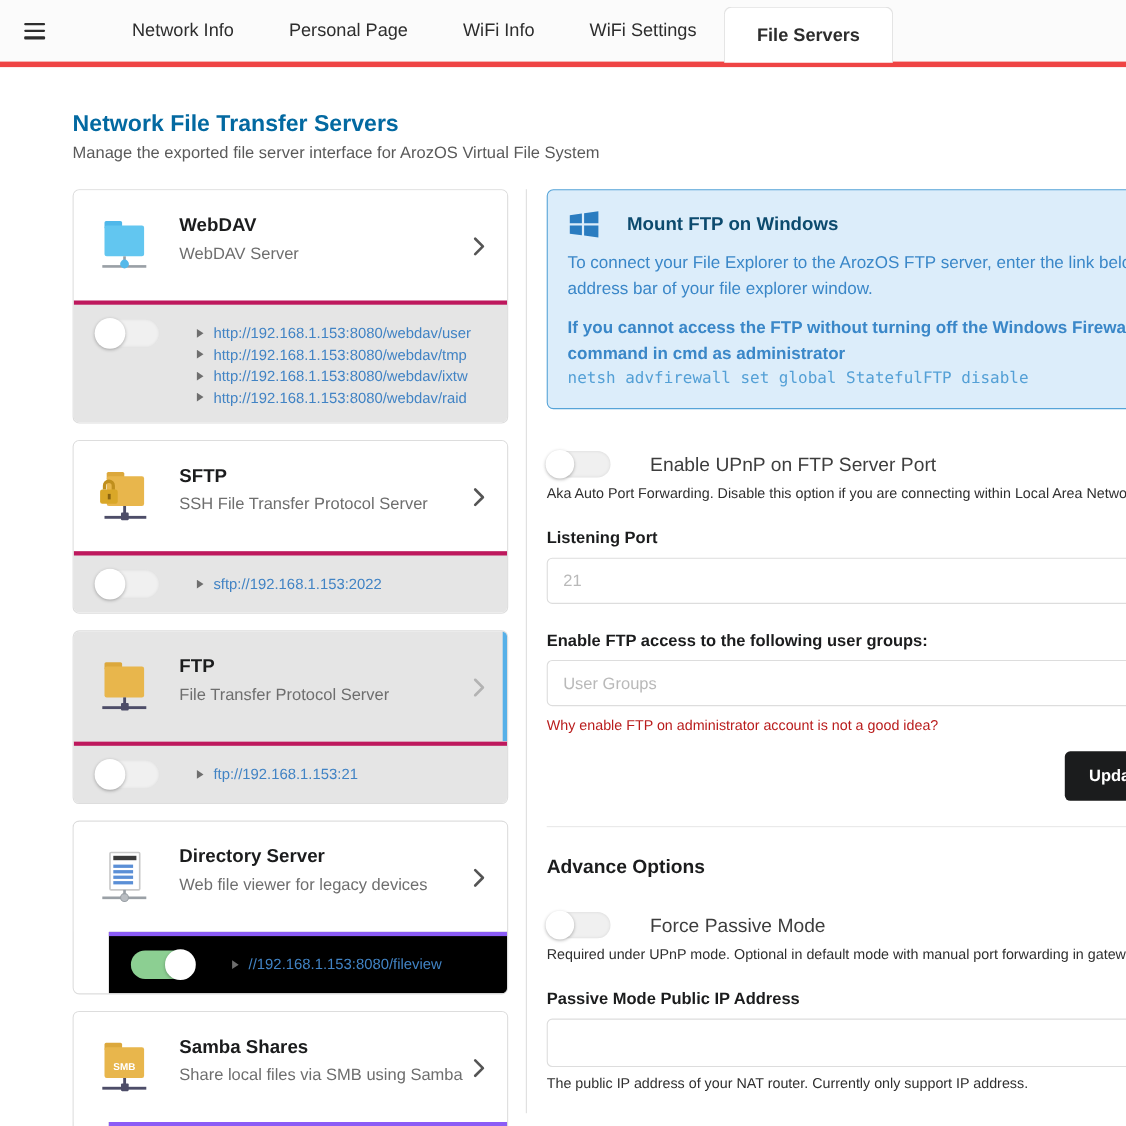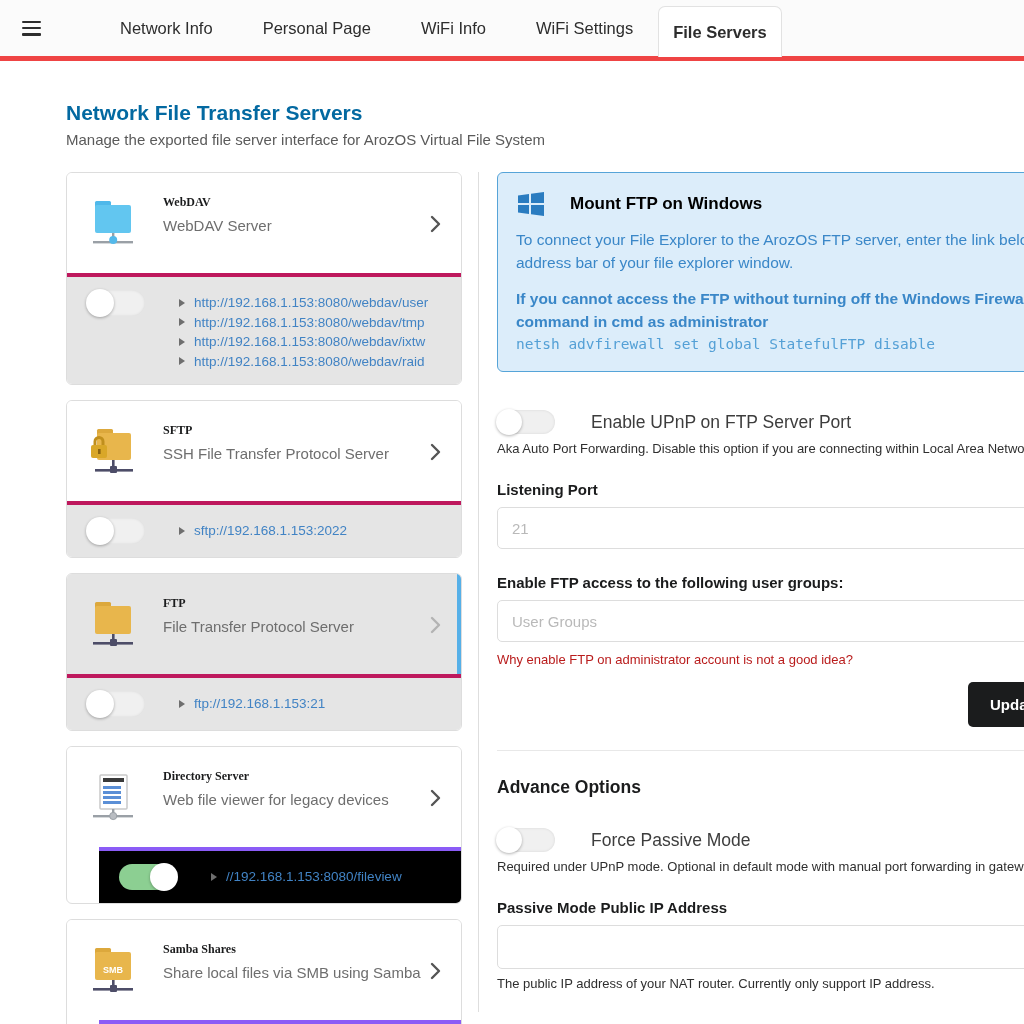--- a/index.html
+++ b/index.html
@@ -10,42 +10,42 @@
   .header { height:61px; background:#fbfbfb; border-bottom:5px solid #ef4444;
             display:flex; align-items:center; position:relative; }
   .hamburger { width:19px; height:15px; margin-left:22px; margin-right:54px;
                display:flex; flex-direction:column; justify-content:space-between; cursor:pointer; }
   .hamburger div { height:2.6px; background:#2d2d2d; border-radius:1px; }
   .tabs { display:flex; align-items:center; height:100%; }
   .tab { padding:0 25px; font-size:16.5px; color:#2d2d2d; height:100%;
          display:flex; align-items:center; cursor:pointer; }
   .tab.active { background:#fff; border:1px solid #e2e2e2; border-bottom:none;
                 border-radius:7px 7px 0 0; font-weight:bold; height:51px;
-                align-self:flex-end; margin-bottom:-1px; z-index:2; padding:0 14px; }
+                align-self:flex-end; margin-bottom:-1px; z-index:2; padding:0 29px; }
 
   
   .page-head { margin:40px 0 0 66px; }
   .page-head h1 { font-size:21px; font-weight:bold; color:#0369a1; }
   .page-head p  { font-size:15px; color:#5a5a5a; margin-top:6px; }
 
   
   .columns { display:flex; margin-top:24px; align-items:flex-start; }
   .left-col { width:396px; margin-left:66px; flex:none; }
   .right-col { width:580px; flex:none; margin-left:16px; border-left:1px solid #dedede;
                padding-left:18px; min-height:840px; }
 
   
   .card { border:1px solid #ddd; border-radius:6px; margin-bottom:15px; overflow:hidden;
           background:#fff; }
   .card-top { min-height:100px; padding:20px 18px 20px 20px; display:flex; align-items:flex-start;
               position:relative; background:#fff; }
   .card.selected .card-top { background:#e5e5e5; box-shadow:inset -4px 0 0 #56b0e8; }
   .srv-icon { width:52px; height:58px; flex:none; position:relative;text-align:right; }
   .srv-text { margin-left:24px; padding-top:2px; }
-  .srv-name { font-size:12px; font-weight:bold; color:#1b1c1d;font-family:Liberation Serif, serif; }
+  .srv-name { font-size:17px; font-weight:bold; color:#1b1c1d; }
   .srv-desc { font-size:15px; color:#6e6e6e; margin-top:7px; }
   .chev { position:absolute; right:20px; top:42px; }
   .card-bottom { border-top:4px solid #be185d; background:#e5e5e5; padding:13px 20px;
                  display:flex; align-items:flex-start; }
   .card-bottom.green { background:#000000; border-top:4px solid #8b5cf6;margin-left:32px; }
   .links { margin-left:34px; padding-top:3px; }
   .link-row { display:flex; align-items:center; line-height:19.5px; }
   .caret { width:0; height:0; border-left:6px solid #6e6e6e; border-top:4px solid transparent;
            border-bottom:4px solid transparent; margin-right:9px; flex:none; }
   a.srv-link { font-size:13.5px; color:#4183c4; text-decoration:none; cursor:pointer; }
@@ -55,21 +55,21 @@
             box-shadow:inset 0 0 3px rgba(0,0,0,.10); position:relative; flex:none; cursor:pointer; }
   .toggle .knob { position:absolute; top:-1px; left:-1px; width:28px; height:28px;
                   border-radius:50%; background:#fff; box-shadow:0 1px 3px rgba(0,0,0,.3); }
   .toggle.on { background:#8ccf92; box-shadow:none; }
   .toggle.on .knob { left:auto; right:-1px; }
 
   
   .info-box { border:1px solid #56a4d8; background:#dcedfa; border-radius:6px;
               padding:16px 18px; width:100%; }
   .info-head { display:flex; align-items:center; }
-  .info-title { font-size:17px; font-weight:bold; color:#000000; margin-left:24px; }
+  .info-title { font-size:17px; font-weight:bold; color:#0c4a6e; margin-left:24px; }
   .info-line { font-size:15.5px; color:#3a87c8; line-height:23px; white-space:nowrap; }
   .info-line.bold { font-weight:bold; }
   .info-p1 { margin-top:9px; }
   .info-p2 { margin-top:13px; }
   .info-cmd { font-family:"DejaVu Sans Mono", monospace; font-size:14.5px; color:#54a0d6;
               line-height:22px; white-space:nowrap; }
 
   .toggle-row { display:flex; align-items:center; margin-top:38px; }
   .toggle-row .toggle { height:24px; width:58px; }
   .toggle-row .toggle .knob { width:26px; height:26px; }

